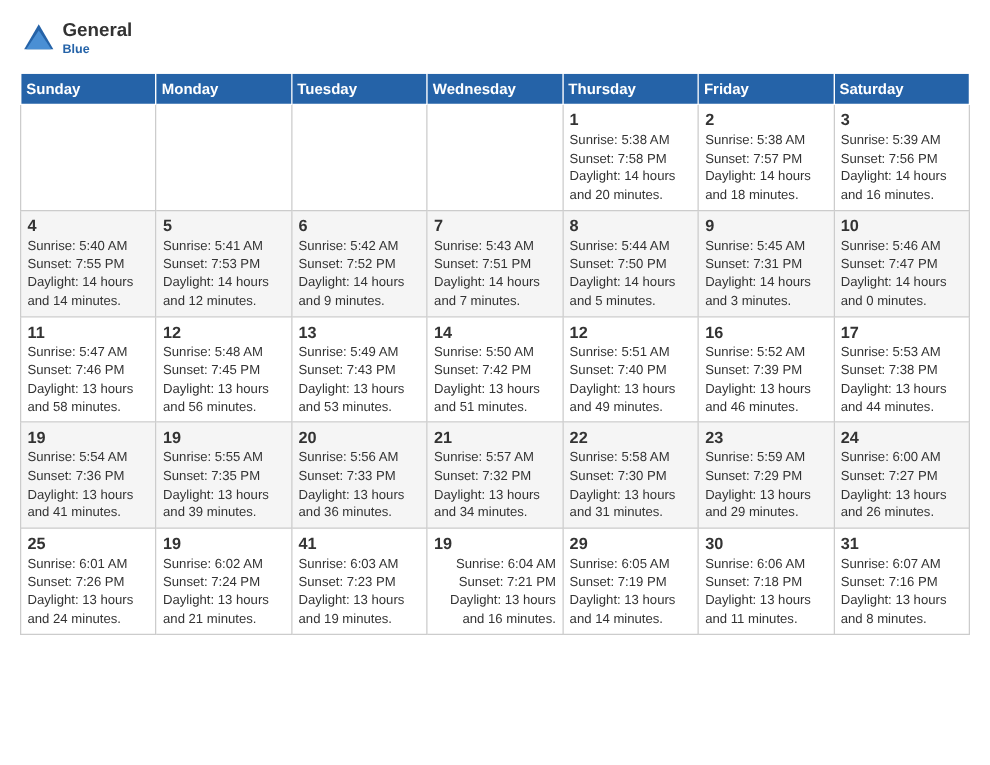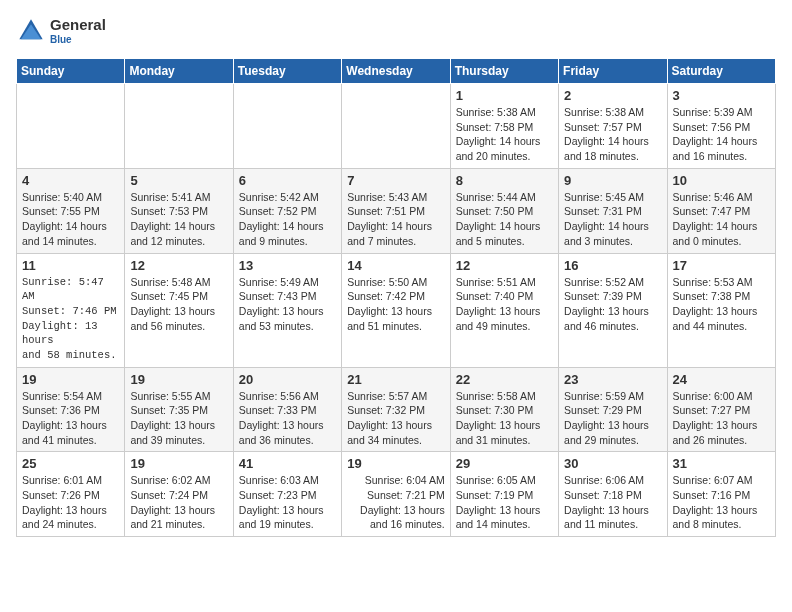--- a/index.html
+++ b/index.html
@@ -198,21 +198,21 @@
           <span class="day-number">10</span>
           <div class="day-info" style="white-space: pre-line;">Sunrise: 5:46 AM
 Sunset: 7:47 PM
 Daylight: 14 hours
 and 0 minutes.</div>
         </td>
       </tr>
       <tr>
         <td>
           <span class="day-number">11</span>
-          <div class="day-info" style="white-space: pre-line; font-family: Liberation Mono, monospace;">Sunrise: 5:47 AM
+          <div class="day-info" style="white-space: pre-line;">Sunrise: 5:47 AM
 Sunset: 7:46 PM
 Daylight: 13 hours
 and 58 minutes.</div>
         </td>
         <td>
           <span class="day-number">12</span>
           <div class="day-info" style="white-space: pre-line;">Sunrise: 5:48 AM
 Sunset: 7:45 PM
 Daylight: 13 hours
 and 56 minutes.</div>

